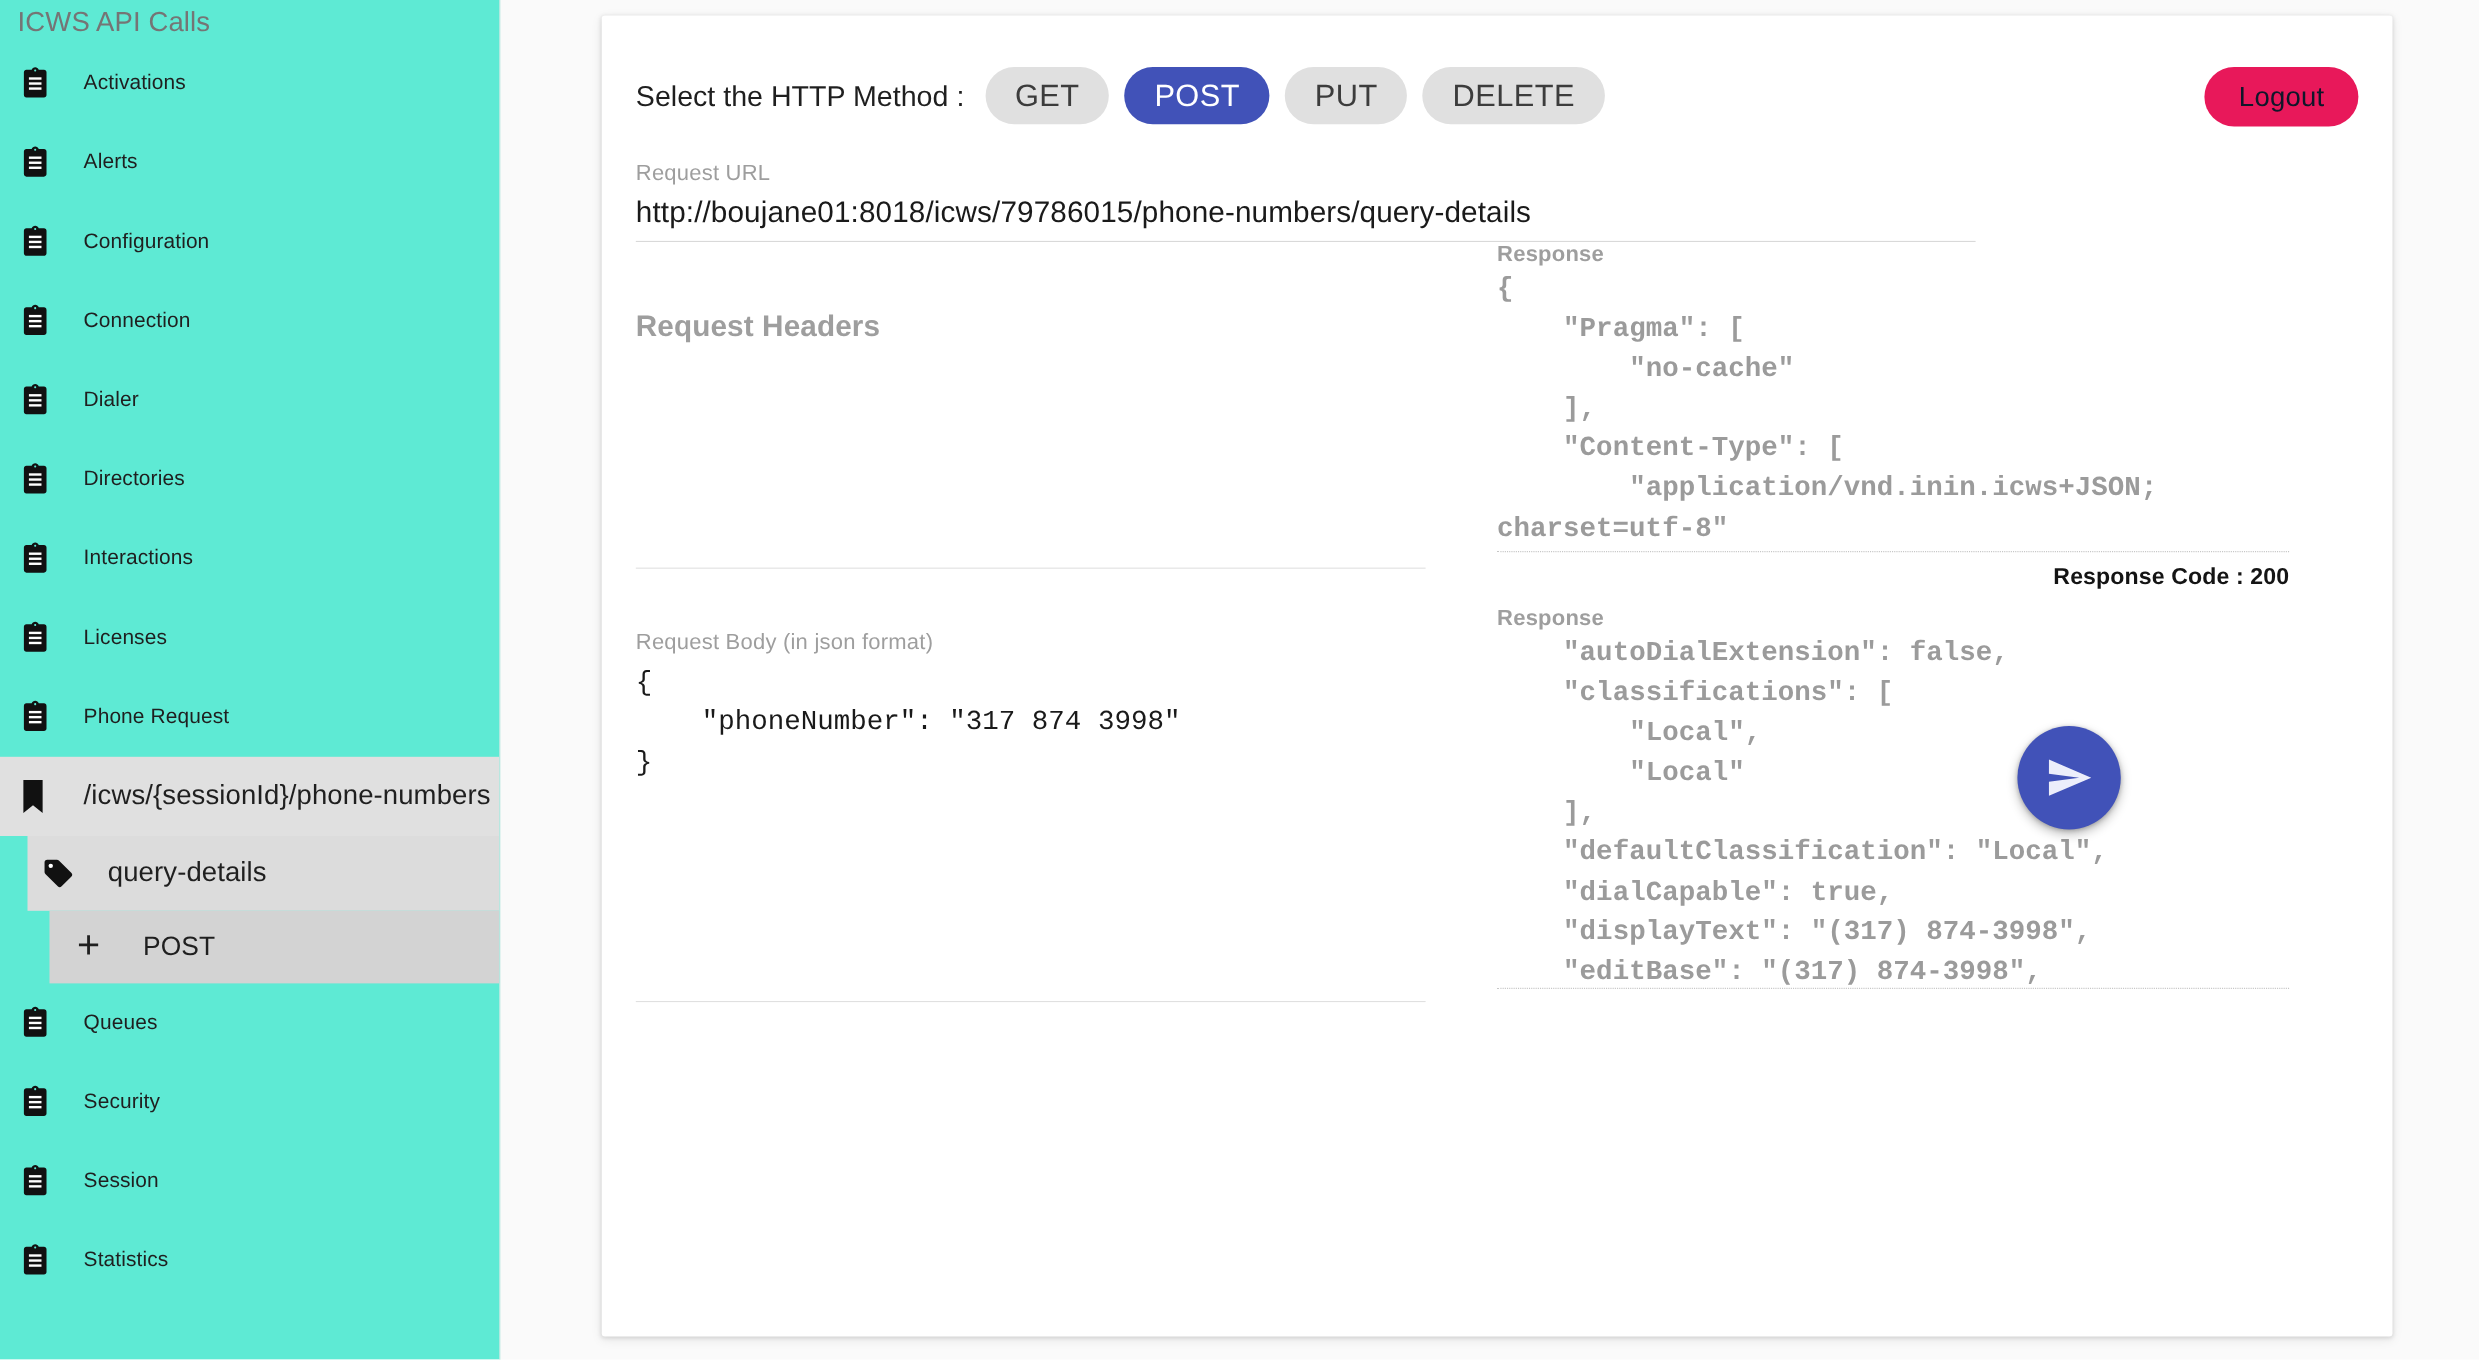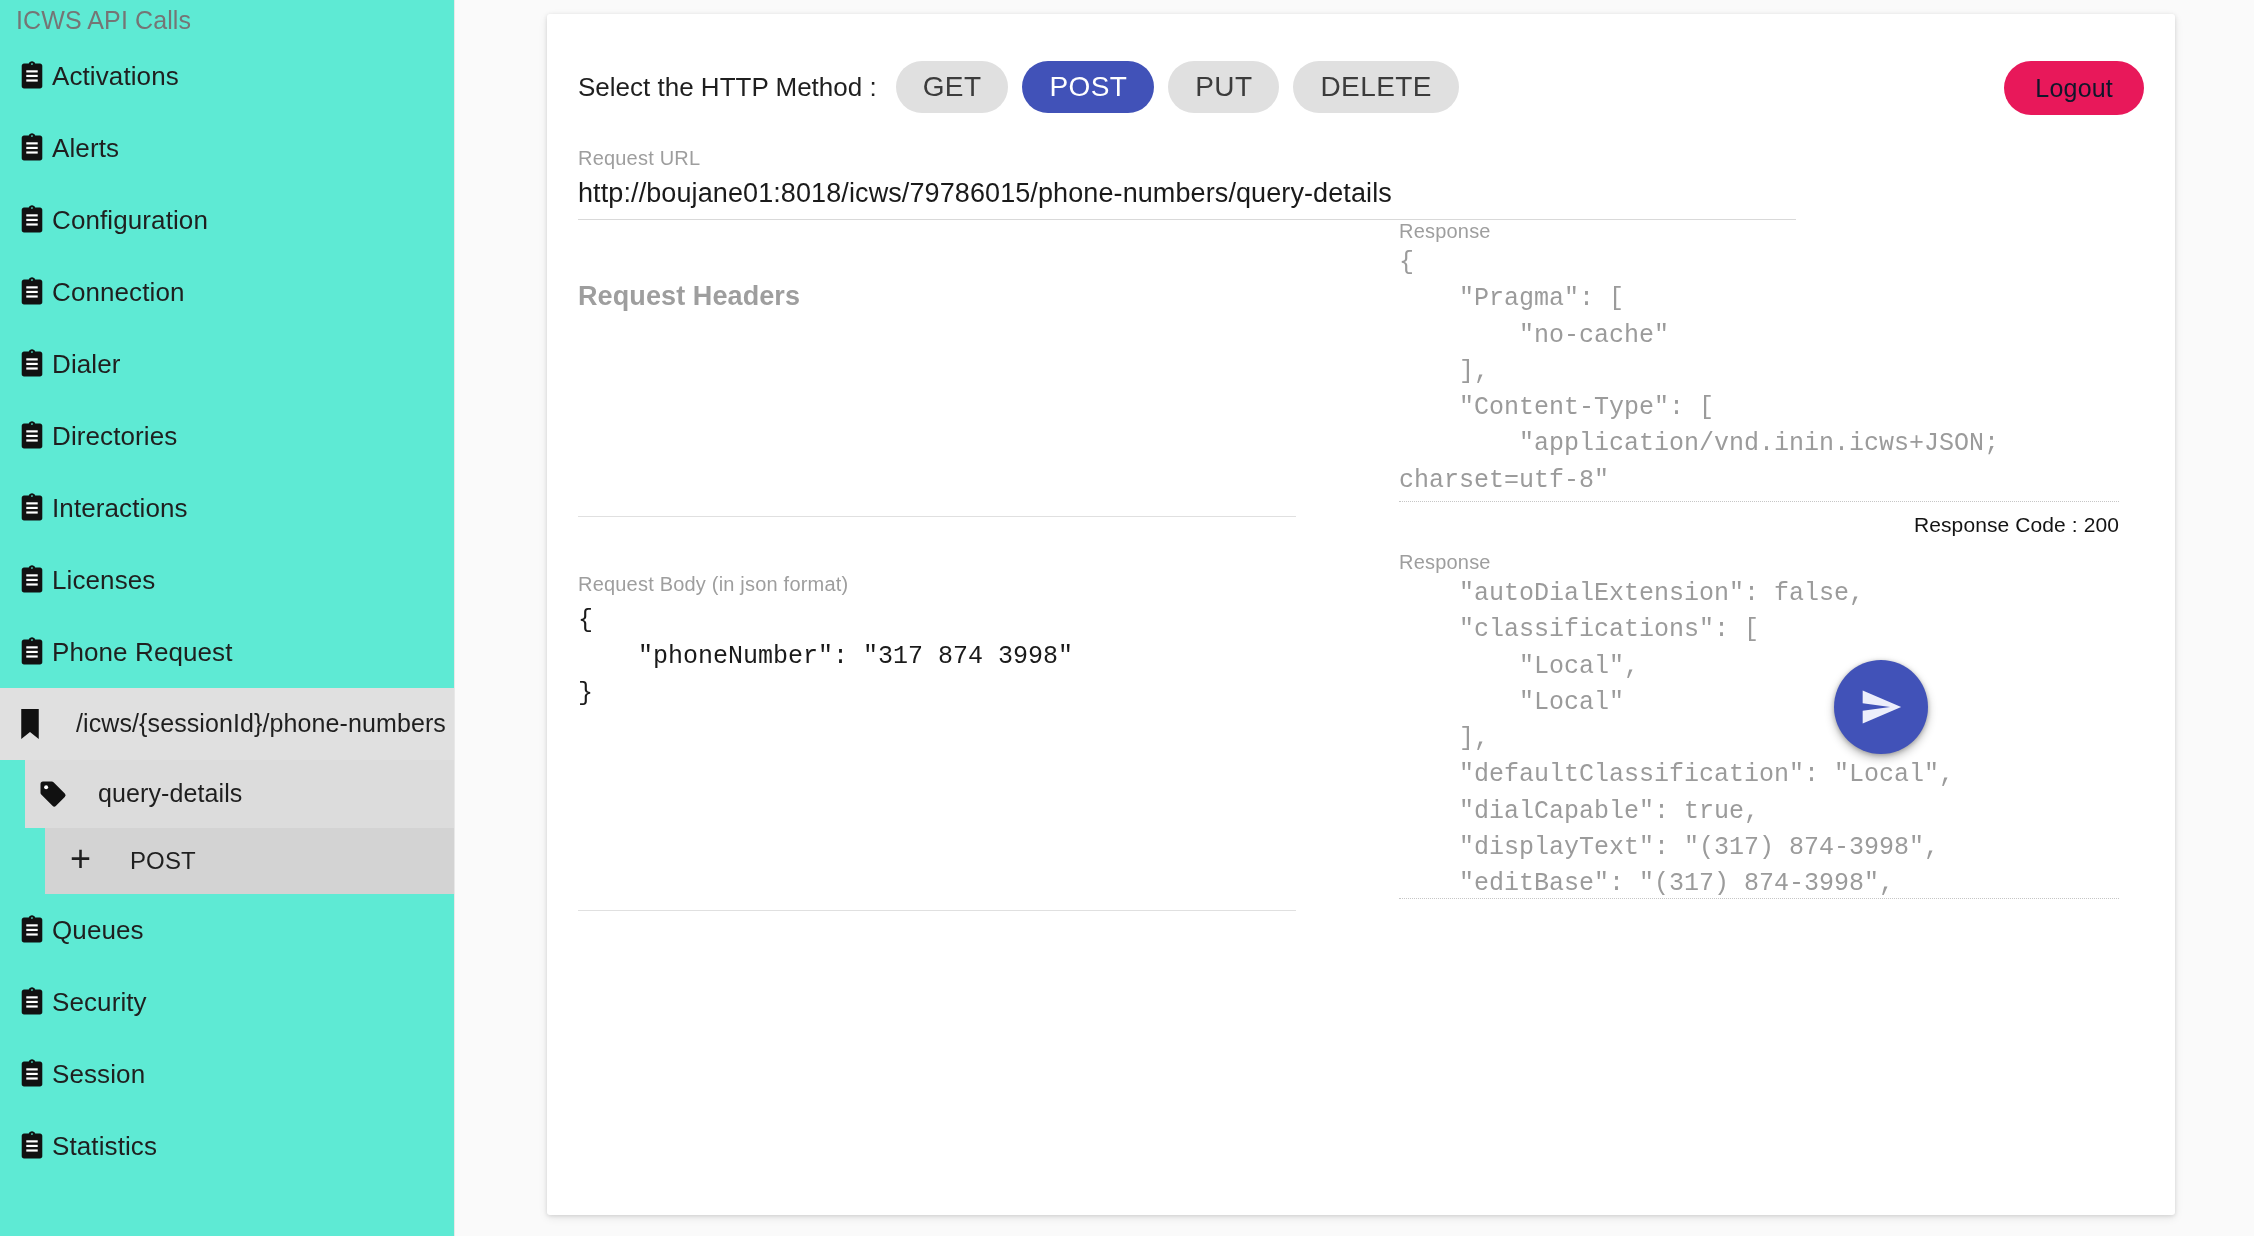--- a/index.html
+++ b/index.html
@@ -57,23 +57,24 @@
     background: transparent;
   }
   .nav-item .nav-icon {
     width: 34px;
     min-width: 34px;
     display: flex;
     align-items: center;
     justify-content: flex-start;
   }
   .nav-item .nav-label {
-    font-size: 26px;
+    font-size: 19px;
     color: #1f1f1f;
     font-weight: 400;
+    margin-left: 24px;
     line-height: 1.18;
     letter-spacing: 0.1px;
   }
 
   
   .nav-item.level-1 {
     background: #e0e0e0;
     padding-left: 18px;
     height: 72px;
     align-items: center;
@@ -210,22 +211,23 @@
     position: relative;
   }
 
   .left-pane {
     width: 718px;
     margin-left: 31px;
     position: relative;
   }
   .right-pane {
     width: 720px;
-    margin-left: 103px;
-    position: relative;
+    margin-left: 65px;
+    position: relative;
+    font-weight: bold;
   }
 
   
   .req-headers {
     margin-top: 61px;
     height: 236px;
     border-bottom: 1px solid #e0e0e0;
     position: relative;
   }
   .req-headers-label {

